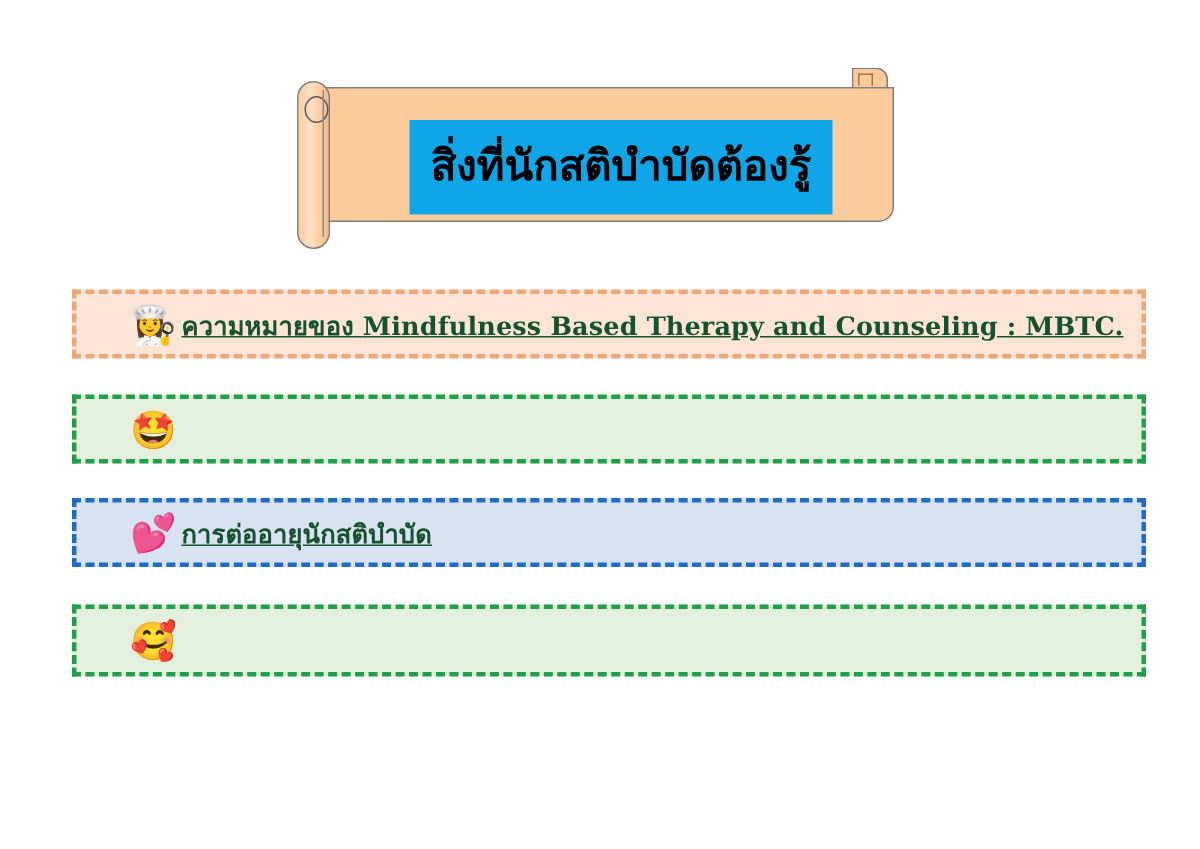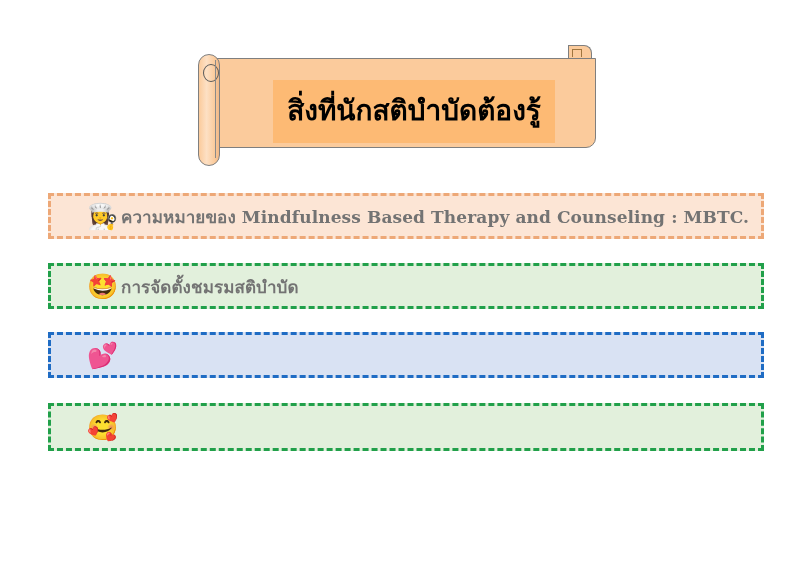--- a/index.html
+++ b/index.html
@@ -89,21 +89,21 @@
     width: 1px;
     height: 98px;
     background: #8a8a8a;
   }
   .title-plate {
     position: absolute;
     left: 62px;
     top: 21px;
     width: 282px;
     height: 63px;
-    background: #fdba74;
+    background: #0ea5e9;
     display: flex;
     align-items: center;
     justify-content: center;
   }
   .title-text {
     font-family: "DejaVu Sans", "Liberation Sans", sans-serif;
     font-size: 28px;
     font-weight: bold;
     color: #000000;
     white-space: nowrap;
@@ -132,23 +132,24 @@
     font-size: 25px;
     line-height: 1;
     width: 34px;
     display: inline-block;
     text-align: left;
   }
   .row .label {
     font-family: "DejaVu Sans", "Liberation Sans", sans-serif;
     font-size: 17px;
     font-weight: bold;
-    color: #737373;
+    color: #14532d;
     white-space: nowrap;
     letter-spacing: 0.1px;
+    text-decoration: underline;
   }
   .row .label .en {
     font-family: "DejaVu Serif", "Liberation Serif", serif;
     font-weight: bold;
   }
 
   .row-1 { top: 193px; height: 46px; background: #fce5d5; border: 3px dashed #eda877; }
   .row-2 { top: 263px; height: 46px; background: #e2f0dc; border: 3px dashed #21a04a; }
   .row-3 { top: 332px; height: 46px; background: #d9e2f3; border: 3px dashed #1f6cc4; }
   .row-4 { top: 403px; height: 48px; background: #e2f0dc; border: 3px dashed #21a04a; }
@@ -171,24 +172,24 @@
 
 <div class="rows">
 
   <div class="row row-1">
     <span class="emoji">👩‍🍳</span>
     <span class="label"><span>ความหมายของ </span><span class="en">Mindfulness Based Therapy and Counseling : MBTC.</span></span>
   </div>
 
   <div class="row row-2">
     <span class="emoji">🤩</span>
-    <span class="label"><span>การจัดตั้งชมรมสติบำบัด</span><span class="en"></span></span>
   </div>
 
   <div class="row row-3">
     <span class="emoji">💕</span>
+    <span class="label"><span>การต่ออายุนักสติบำบัด</span><span class="en"></span></span>
   </div>
 
   <div class="row row-4">
     <span class="emoji">🥰</span>
   </div>
 
 </div>
 
 </body></html>

